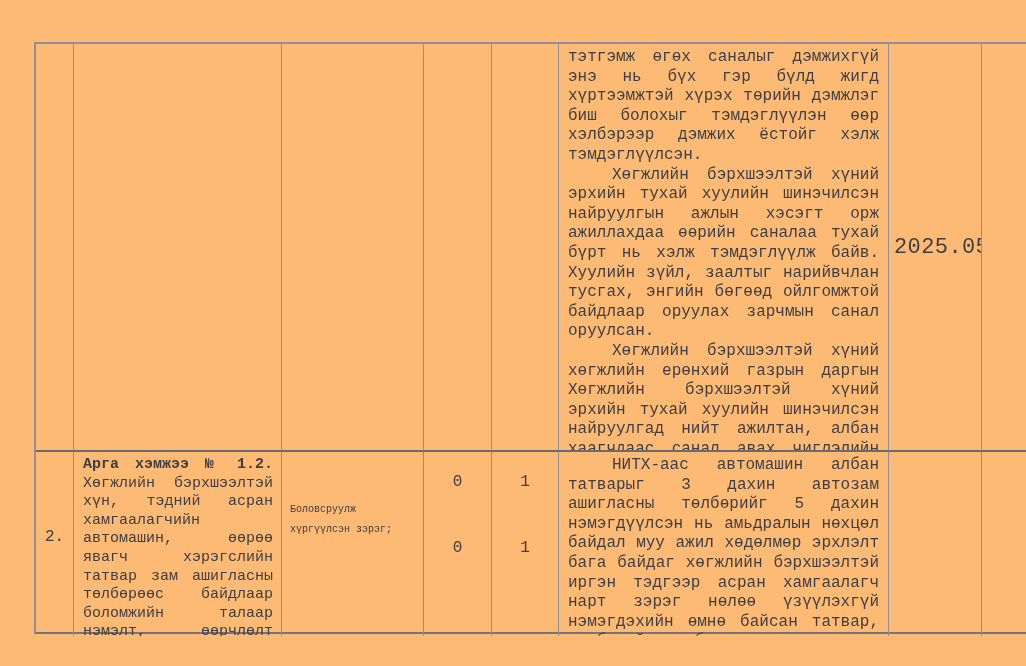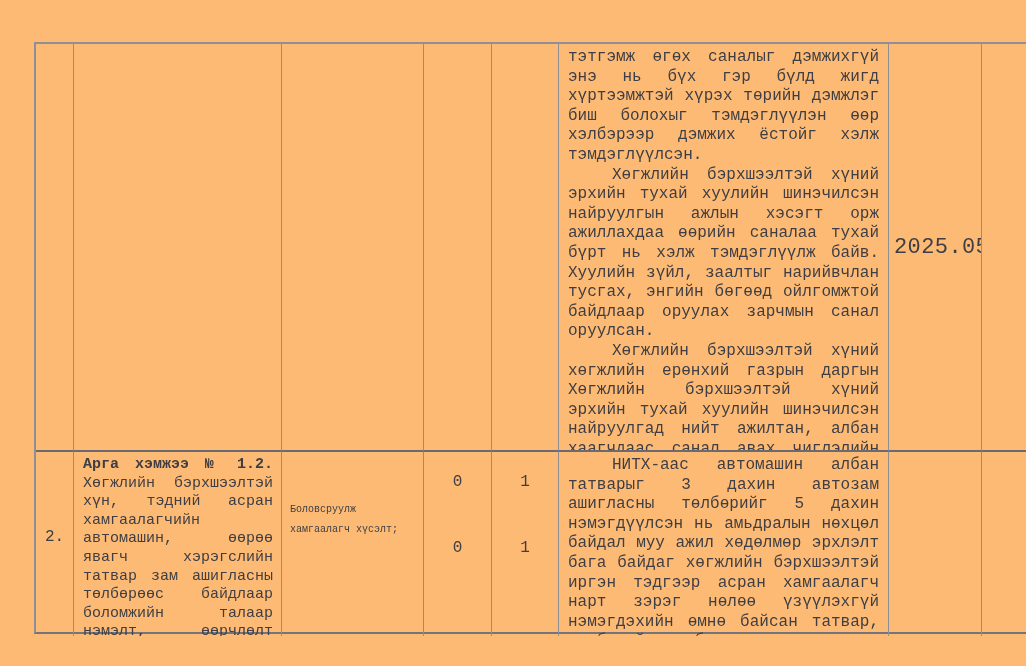--- a/index.html
+++ b/index.html
@@ -112,21 +112,21 @@
     <div class="cell r1 c8"></div>
 
     <div class="cell r2 c1 no-cell">
       <span>2.</span>
     </div>
     <div class="cell r2 c2 activity-cell">
       <p><b>Арга хэмжээ № 1.2.</b> <span>Хөгжлийн бэрхшээлтэй хүн, тэдний асран хамгаалагчийн автомашин, өөрөө явагч хэрэгслийн татвар зам ашигласны төлбөрөөс байдлаар боломжийн талаар нэмэлт, өөрчлөлт оруулах саналыг боловсруулж танилцуулах;</span></p>
     </div>
     <div class="cell r2 c3 indicator-cell">
       <div>Боловсруулж</div>
-      <div>хамгаалагч хүсэлт;</div>
+      <div>хүргүүлсэн зэрэг;</div>
     </div>
     <div class="cell r2 c4 value-cell">
       <span>0</span>
       <span>0</span>
     </div>
     <div class="cell r2 c5 value-cell">
       <span>1</span>
       <span>1</span>
     </div>
     <div class="cell r2 c6 report-cell">

